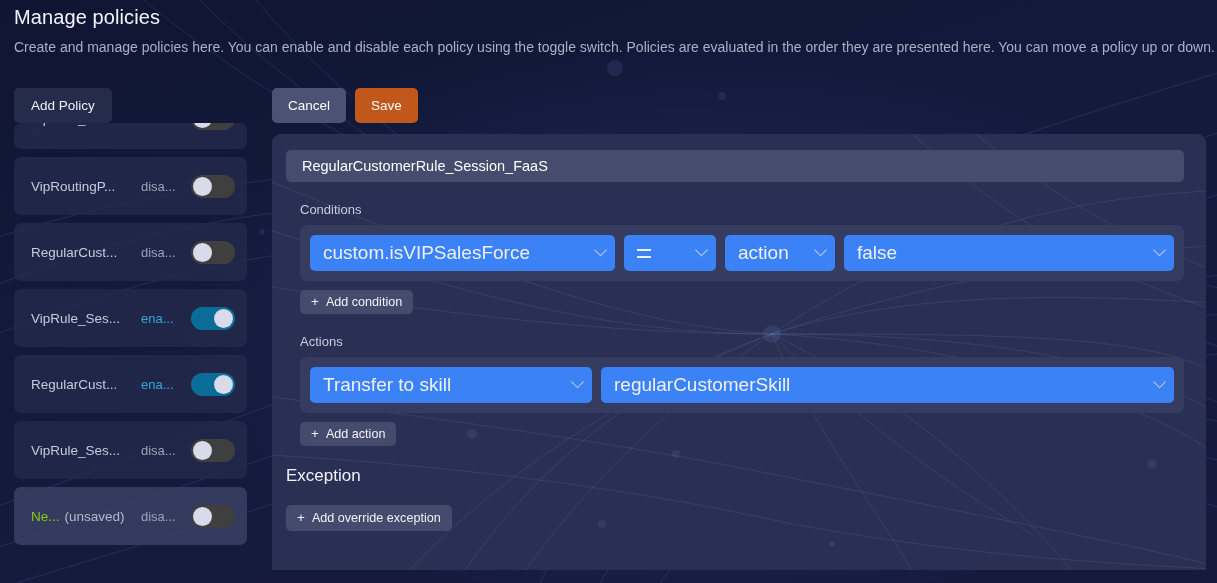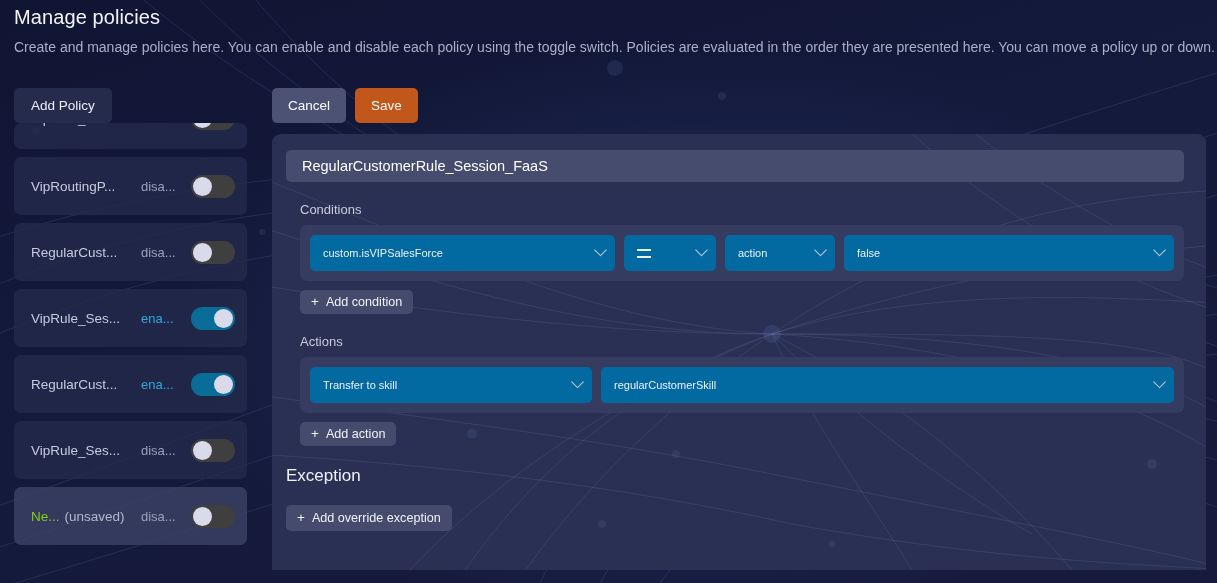--- a/index.html
+++ b/index.html
@@ -217,27 +217,27 @@
     border-radius: 7px;
     padding: 10px;
     display: flex;
     gap: 9px;
     margin-left: 14px;
     width: 884px;
   }
 
   .sel {
     position: relative;
-    background: #0369a1;
+    background: #3b82f6;
     border-radius: 5px;
     height: 36px;
     display: flex;
     align-items: center;
     padding: 0 26px 0 13px;
-    font-size: 11px;
+    font-size: 19px;
     color: #eef0f7;
     white-space: nowrap;
     overflow: hidden;
     cursor: pointer;
   }
   .sel .chev {
     position: absolute;
     right: 10px; top: 50%;
     margin-top: -3px;
     width: 9px; height: 9px;

